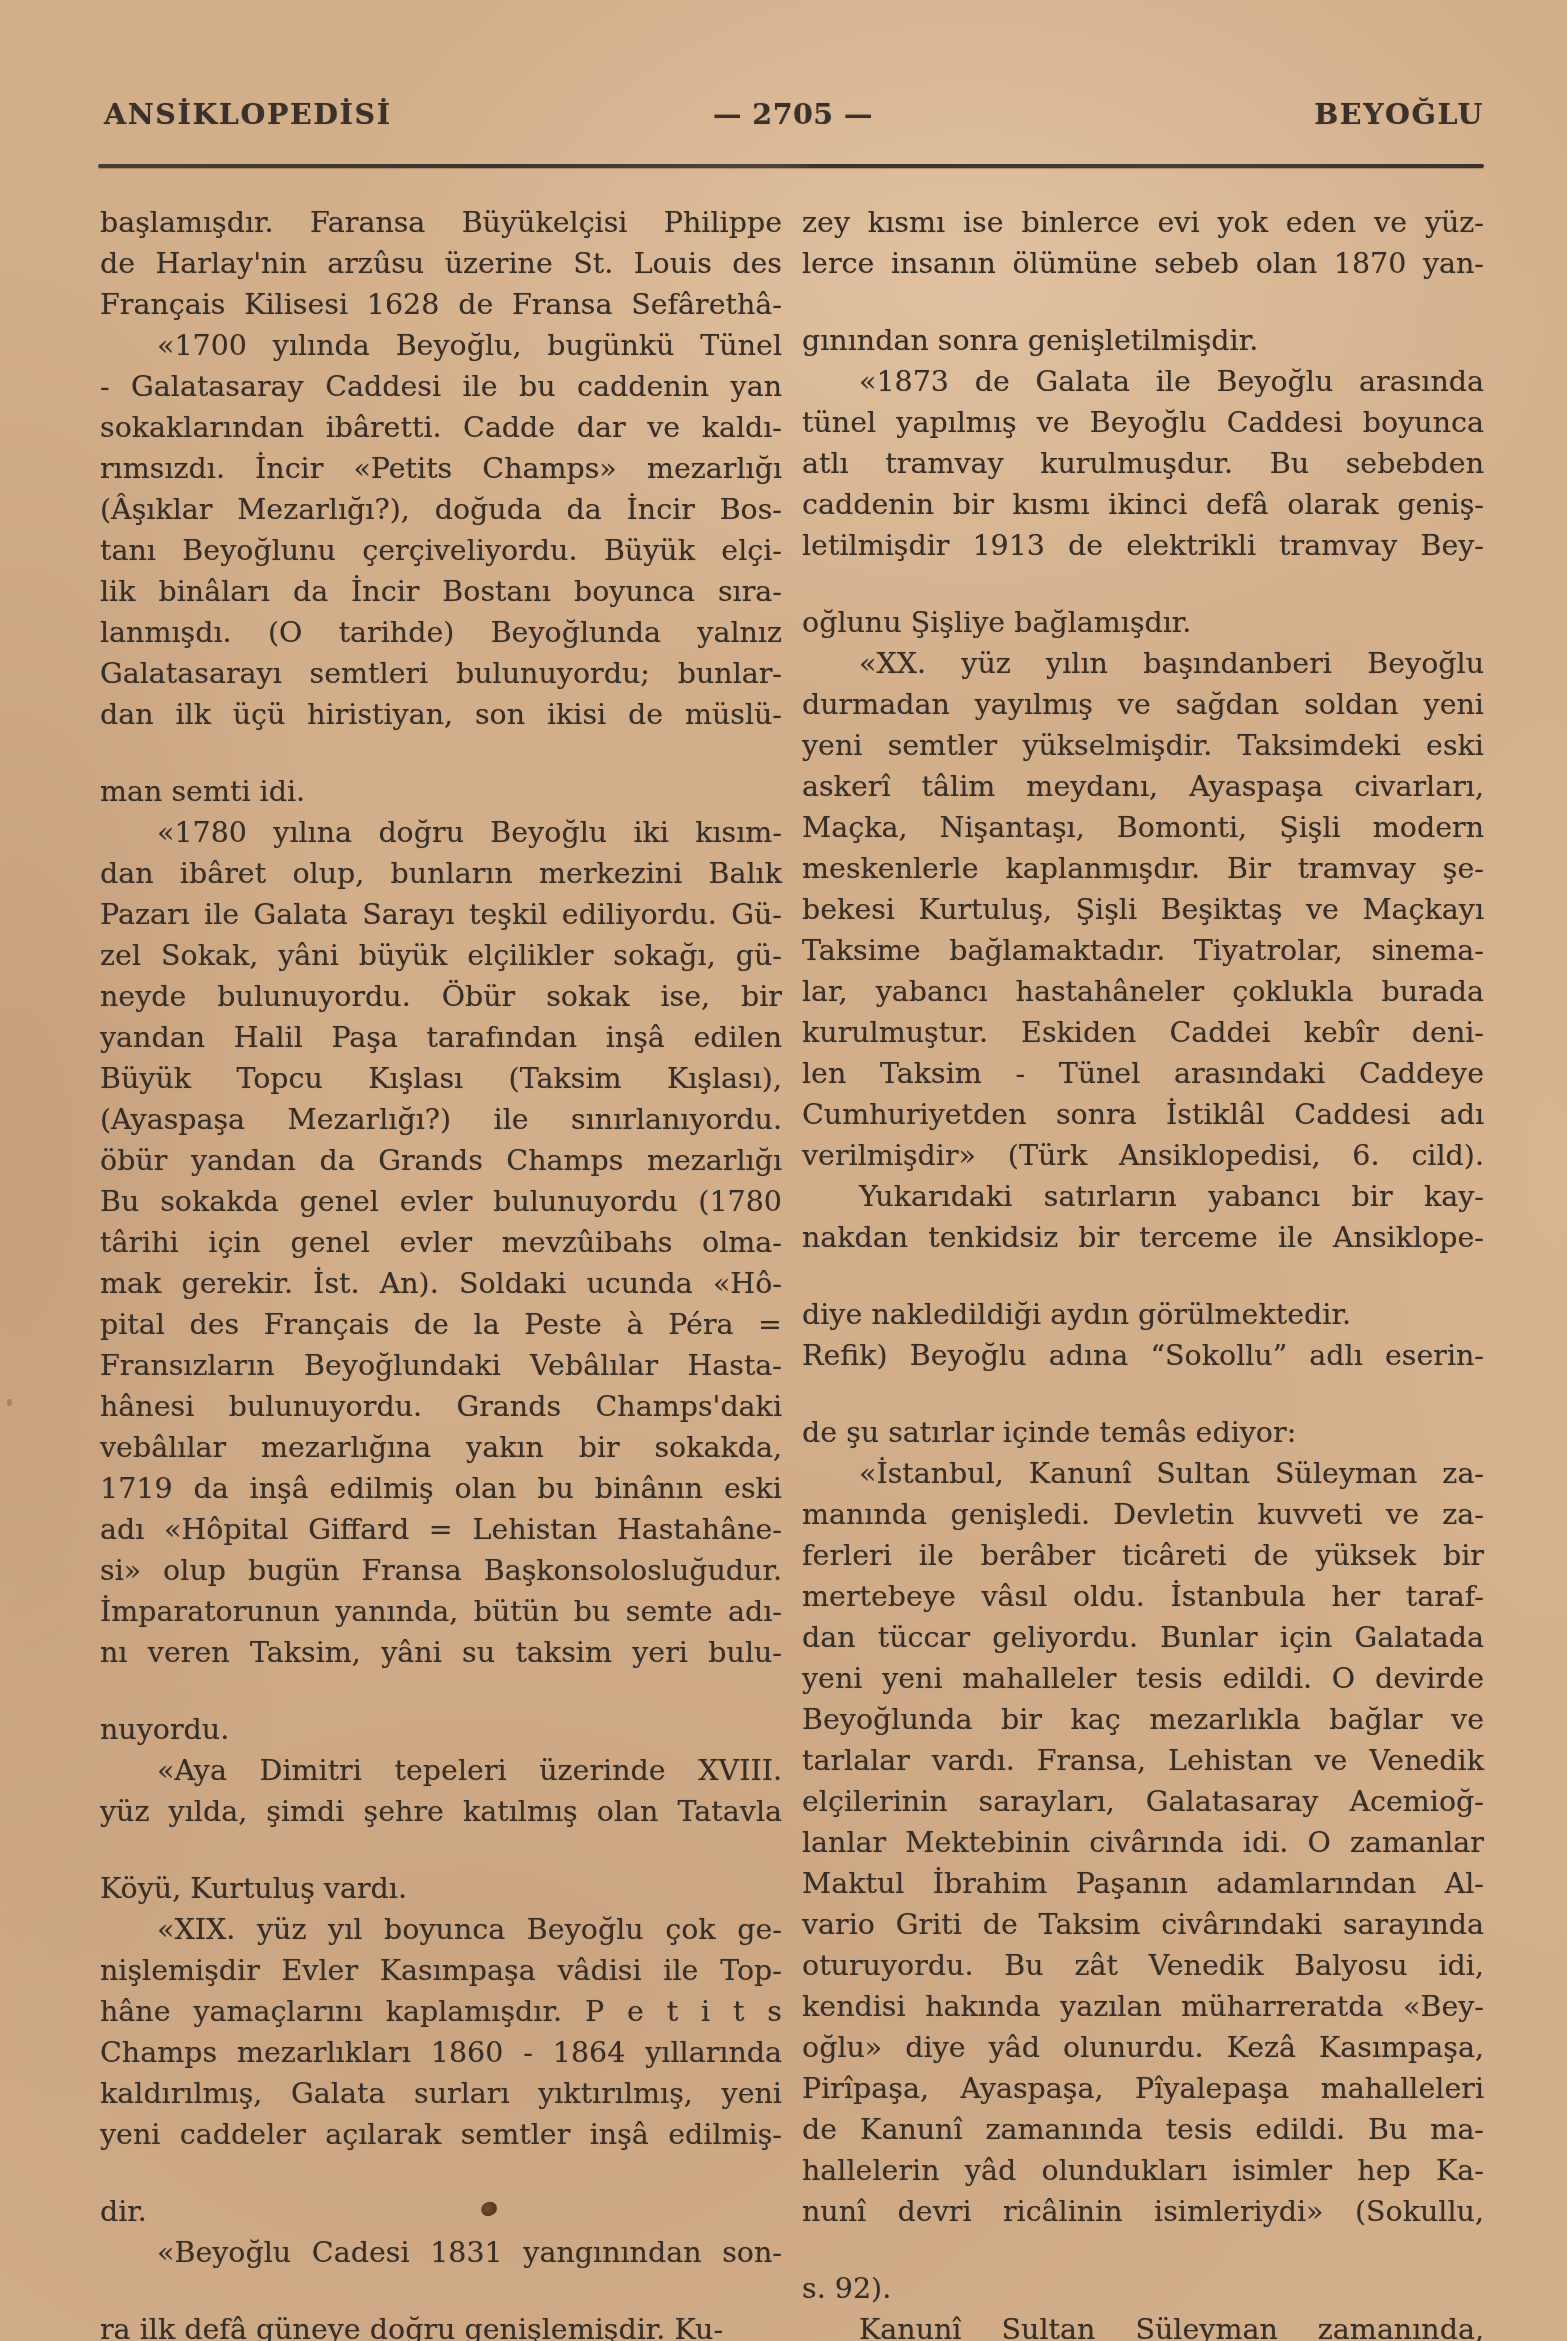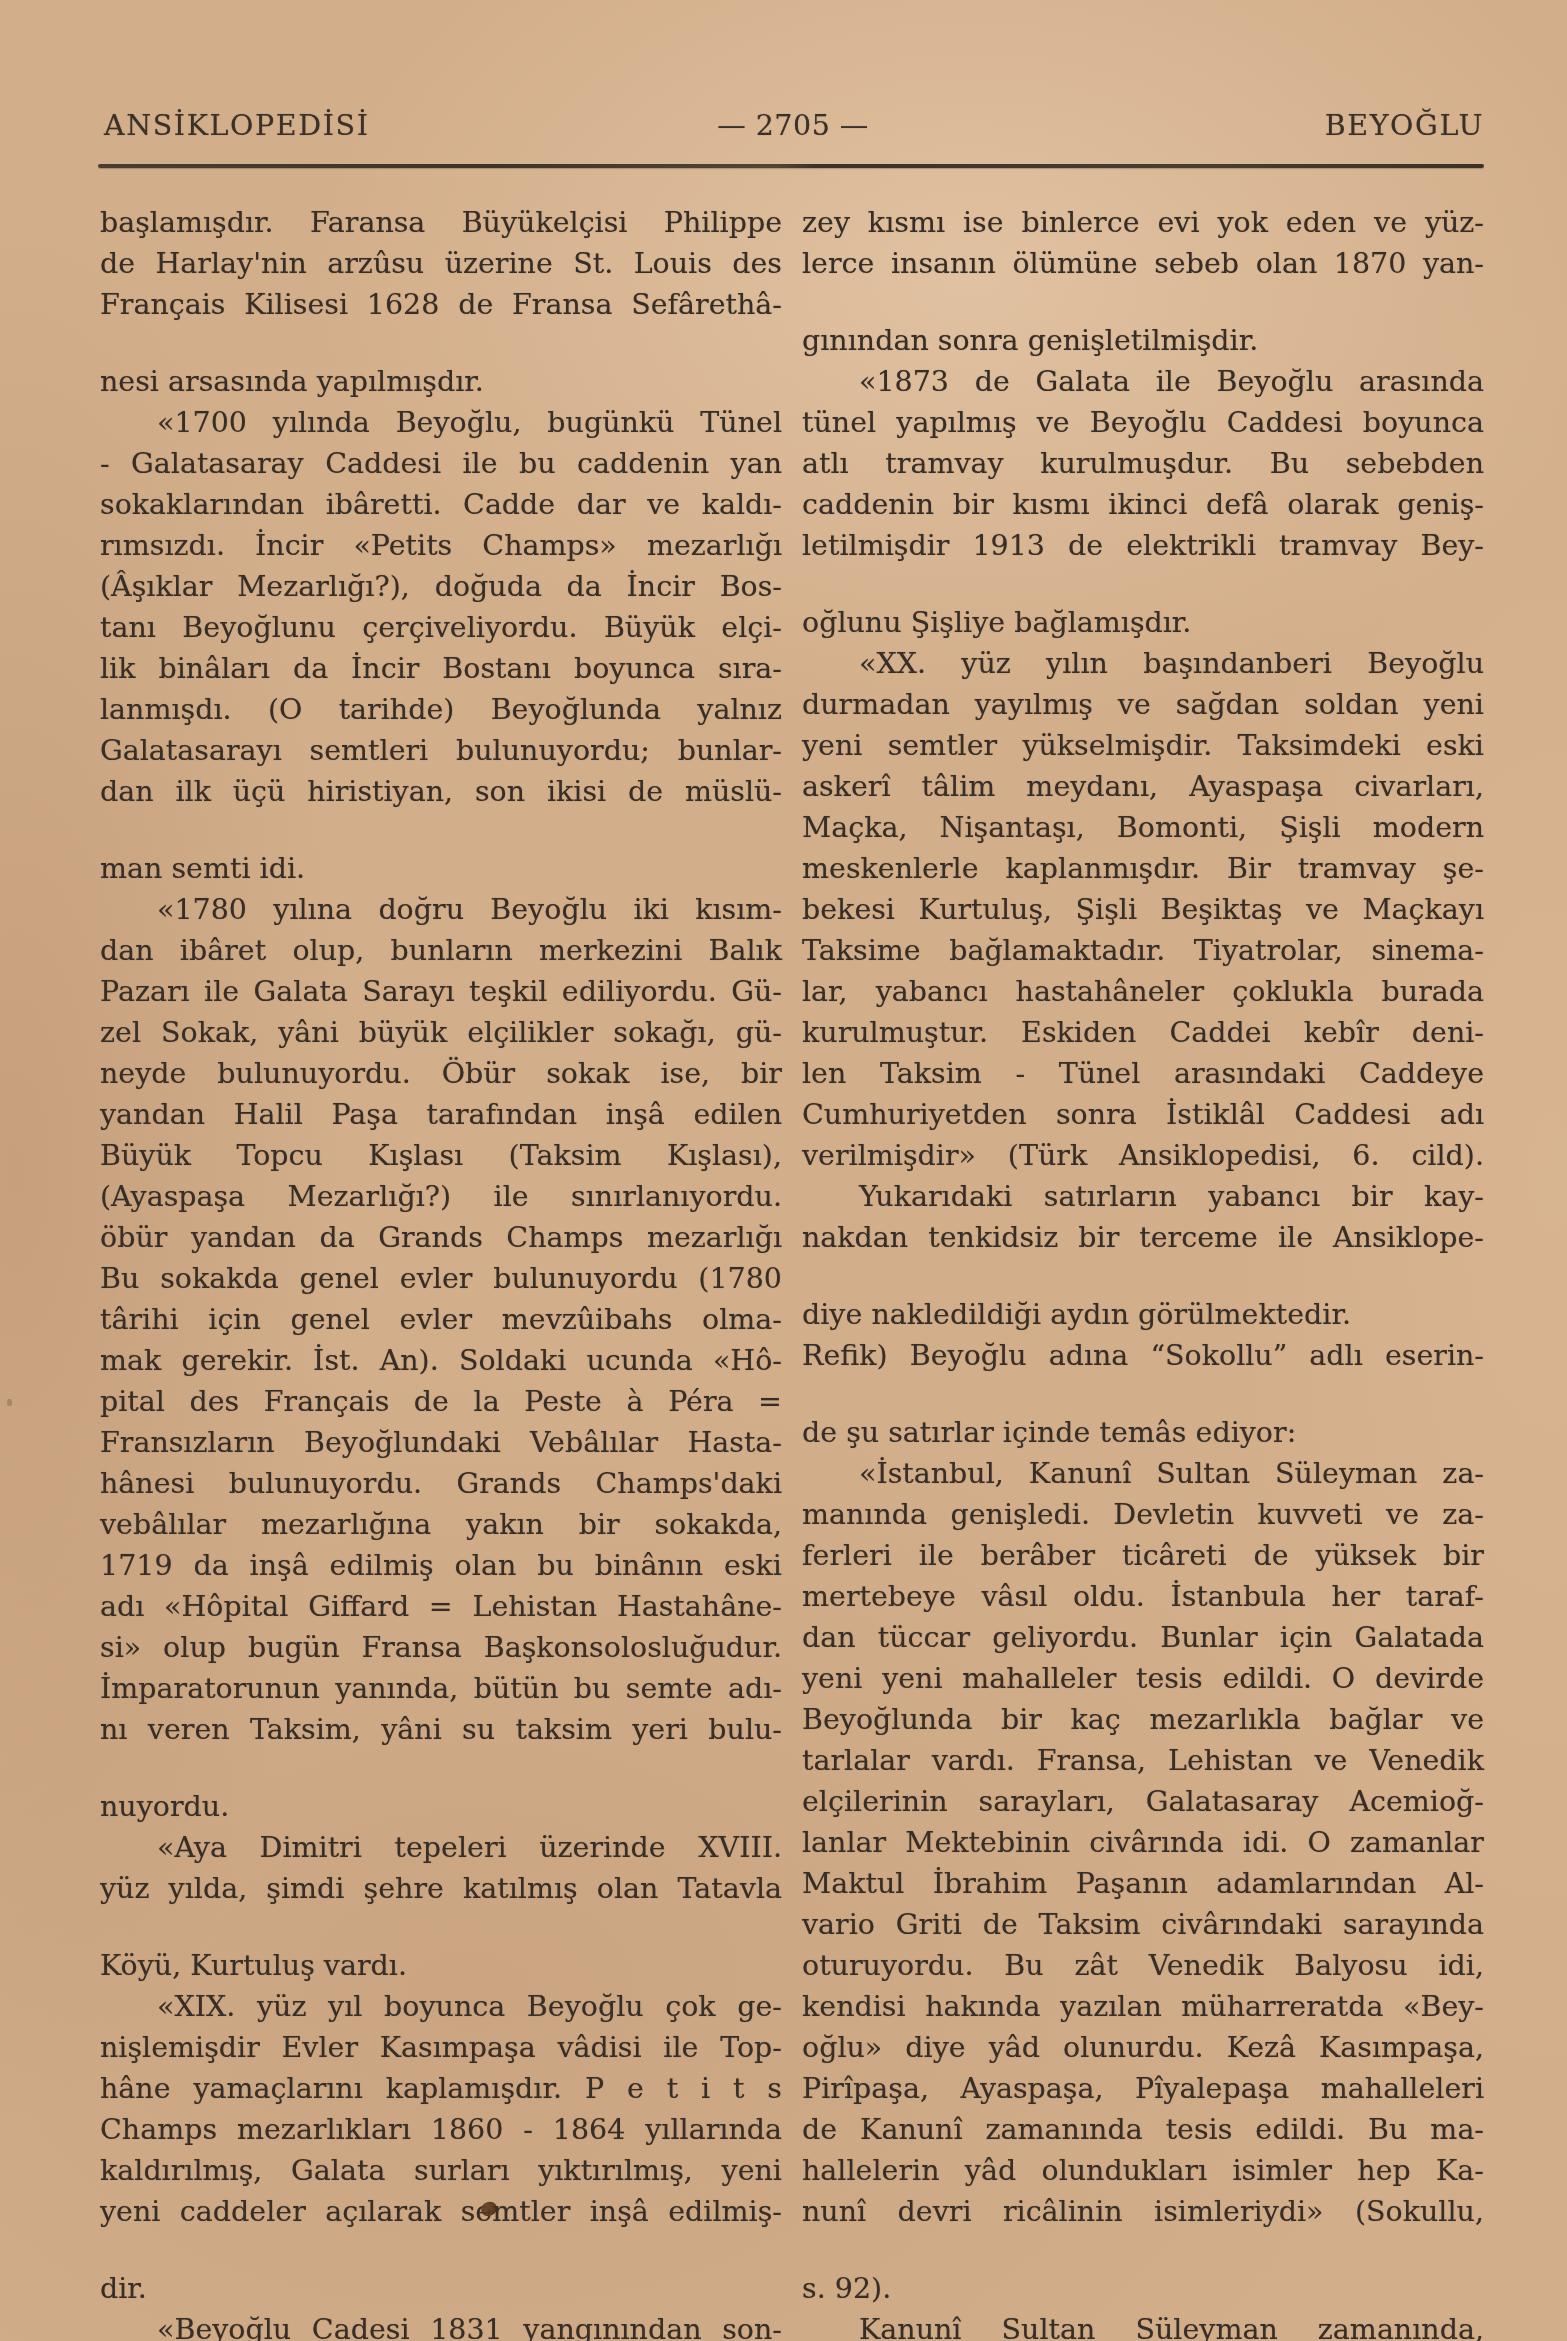--- a/index.html
+++ b/index.html
@@ -14,22 +14,22 @@
     width: 1567px; height: 2342px;
     background:
       radial-gradient(ellipse 951px 634px at 62% 12%, rgba(255,238,214,0.30), rgba(255,238,214,0) 70%),
       radial-gradient(ellipse 1267px 845px at 30% 85%, rgba(130,85,50,0.10), rgba(130,85,50,0) 75%),
       radial-gradient(ellipse 475px 1373px at 1% 50%, rgba(120,75,45,0.14), rgba(120,75,45,0) 70%),
       radial-gradient(ellipse 475px 1373px at 99% 50%, rgba(235,205,170,0.20), rgba(235,205,170,0) 70%),
       #d3ae8a;
     color: #352d26;
   }
   .hdr-item {
-    position: absolute; top: 112px;
-    font-size: 28.5px; font-weight: normal; line-height: 28.5px;
+    position: absolute; top: 100px;
+    font-size: 28.5px; font-weight: bold; line-height: 28.5px;
     letter-spacing: 1.6px; color: #3a312a;
     text-shadow: 0 0 1.1px rgba(58,49,42,0.45);
     white-space: nowrap;
   }
   .hdr-left  { left: 104px; }
   .hdr-num   { left: 50%; transform: translateX(-50%); margin-left: 9.5px; letter-spacing: 0.5px; }
   .hdr-right { right: 83px; }
   .rule {
     position: absolute; top: 164px; left: 98px; width: 1386px; height: 3.7px;
     background: linear-gradient(90deg, #473d33 0%, #3c332a 28%, #514538 49%, #3a3128 52%, #473d33 78%, #3a3128 100%);
@@ -76,21 +76,20 @@
 
   <div class="hdr-item hdr-right">BEYOĞLU</div>
 
   <div class="rule"></div>
 
   <main class="columns">
     <div class="col">
         <div class="line">başlamışdır.  Faransa  Büyükelçisi  Philippe</div>
         <div class="line">de Harlay'nin arzûsu üzerine St. Louis des</div>
         <div class="line">Français Kilisesi 1628 de Fransa Sefârethâ-</div>
-        <div class="line end">nesi arsasında yapılmışdır.</div>
         <div class="line indent">«1700 yılında Beyoğlu, bugünkü Tünel</div>
         <div class="line">- Galatasaray Caddesi ile bu caddenin yan</div>
         <div class="line">sokaklarından ibâretti. Cadde dar ve kaldı-</div>
         <div class="line">rımsızdı. İncir «Petits Champs» mezarlığı</div>
         <div class="line">(Âşıklar Mezarlığı?), doğuda da İncir Bos-</div>
         <div class="line">tanı Beyoğlunu çerçiveliyordu. Büyük elçi-</div>
         <div class="line">lik binâları da İncir Bostanı boyunca sıra-</div>
         <div class="line">lanmışdı. (O tarihde) Beyoğlunda yalnız</div>
         <div class="line">Galatasarayı semtleri bulunuyordu; bunlar-</div>
         <div class="line">dan ilk üçü hiristiyan, son ikisi de müslü-</div>

